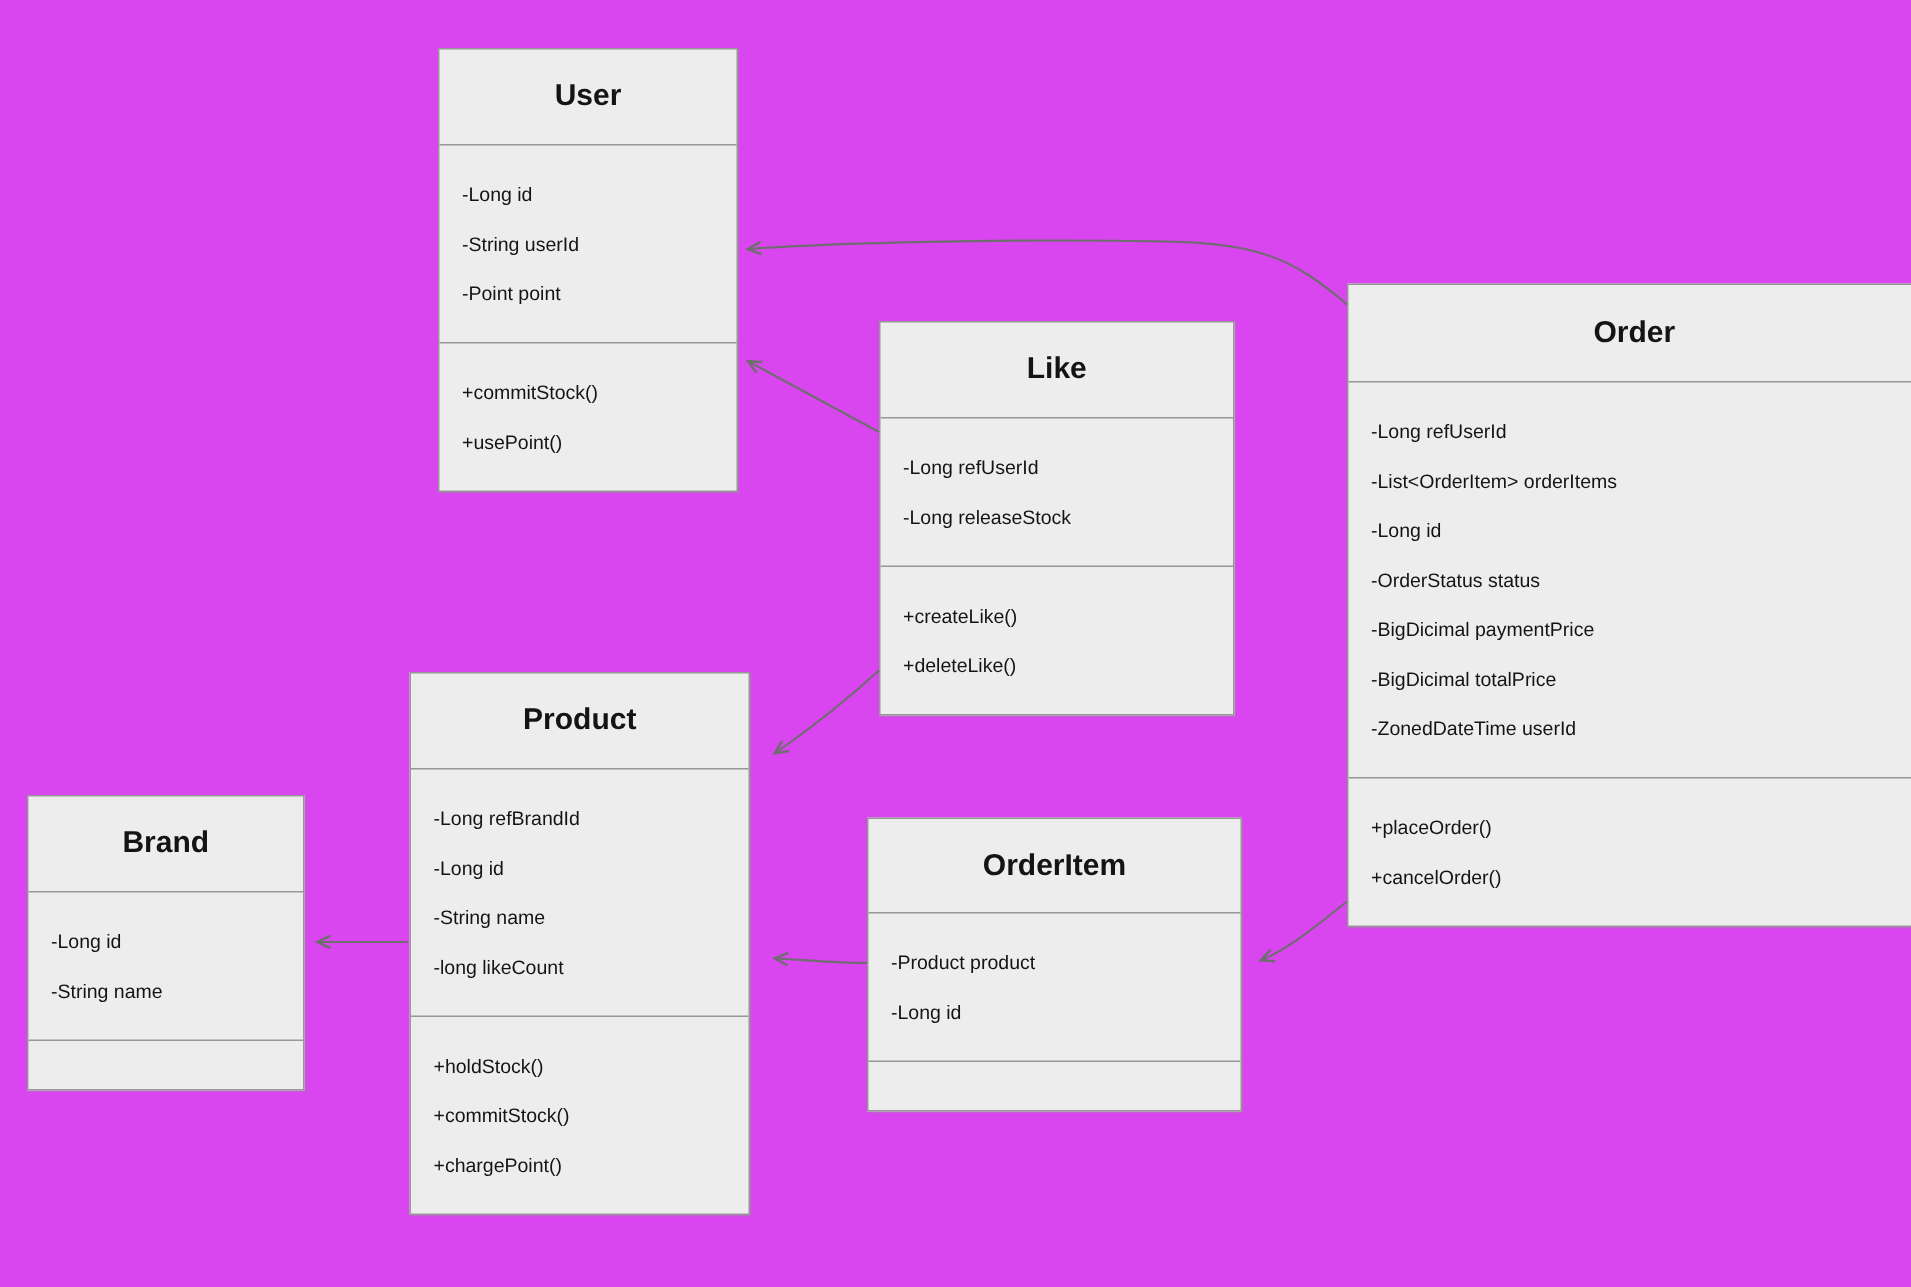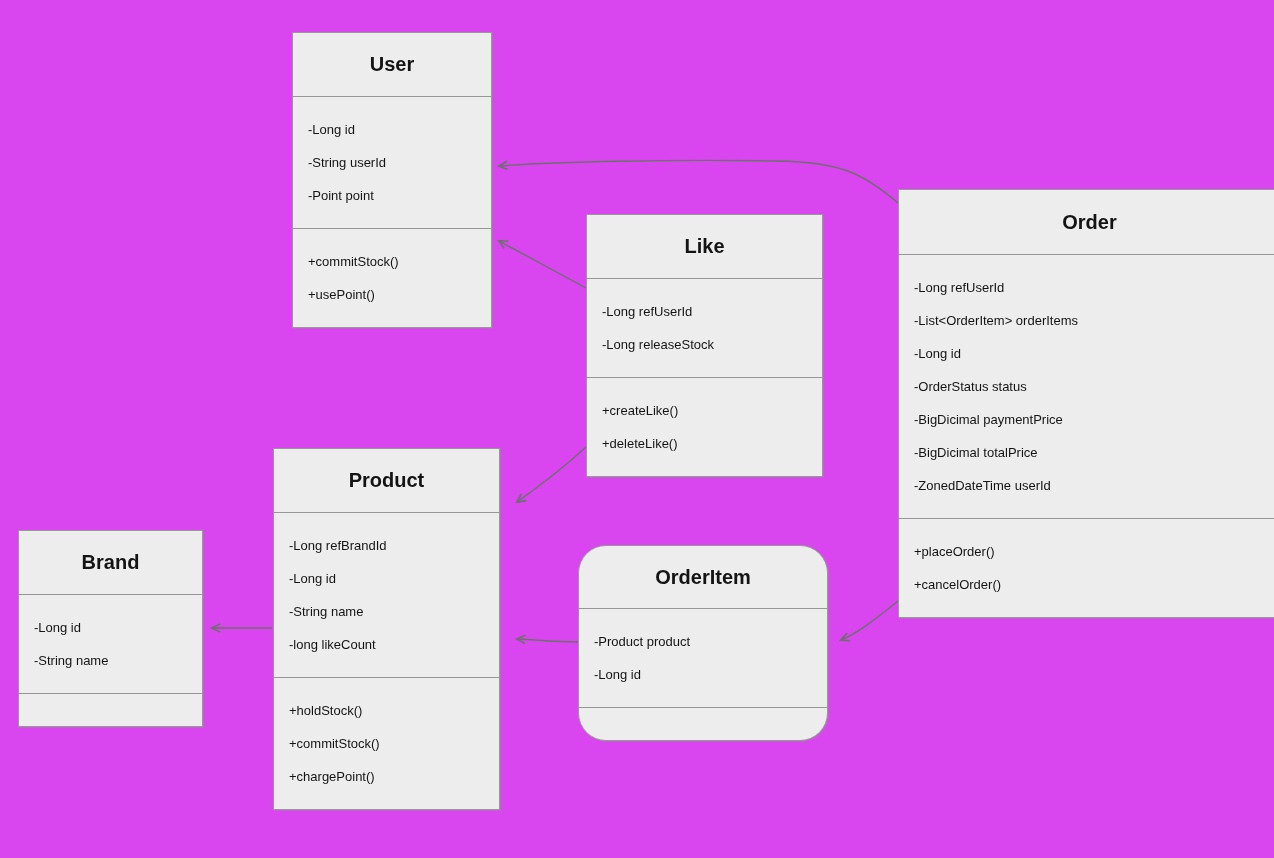--- a/index.html
+++ b/index.html
@@ -35,21 +35,21 @@
     white-space: nowrap;
   }
   .uml-section.methods { border-top: 1px solid #979797; }
   .uml-section.empty { min-height: 0; padding: 16px 15px; }
 
   #cls-user      { left: 292px; top: 32px;  width: 200px; }
   #cls-like      { left: 586px; top: 214px; width: 237px; }
   #cls-order     { left: 898px; top: 189px; width: 383px; }
   #cls-product   { left: 273px; top: 448px; width: 227px; }
   #cls-brand     { left: 18px;  top: 530px; width: 185px; }
-  #cls-orderitem { left: 578px; top: 545px; width: 250px; border-radius: 28px; }
+  #cls-orderitem { left: 578px; top: 545px; width: 250px; }
 
   #cls-order .uml-title { height: 64px; }
   #cls-orderitem .uml-title { height: 62px; }
 
   svg.edges {
     position: absolute;
     left: 0; top: 0;
     width: 1274px; height: 858px;
     pointer-events: none;
   }

